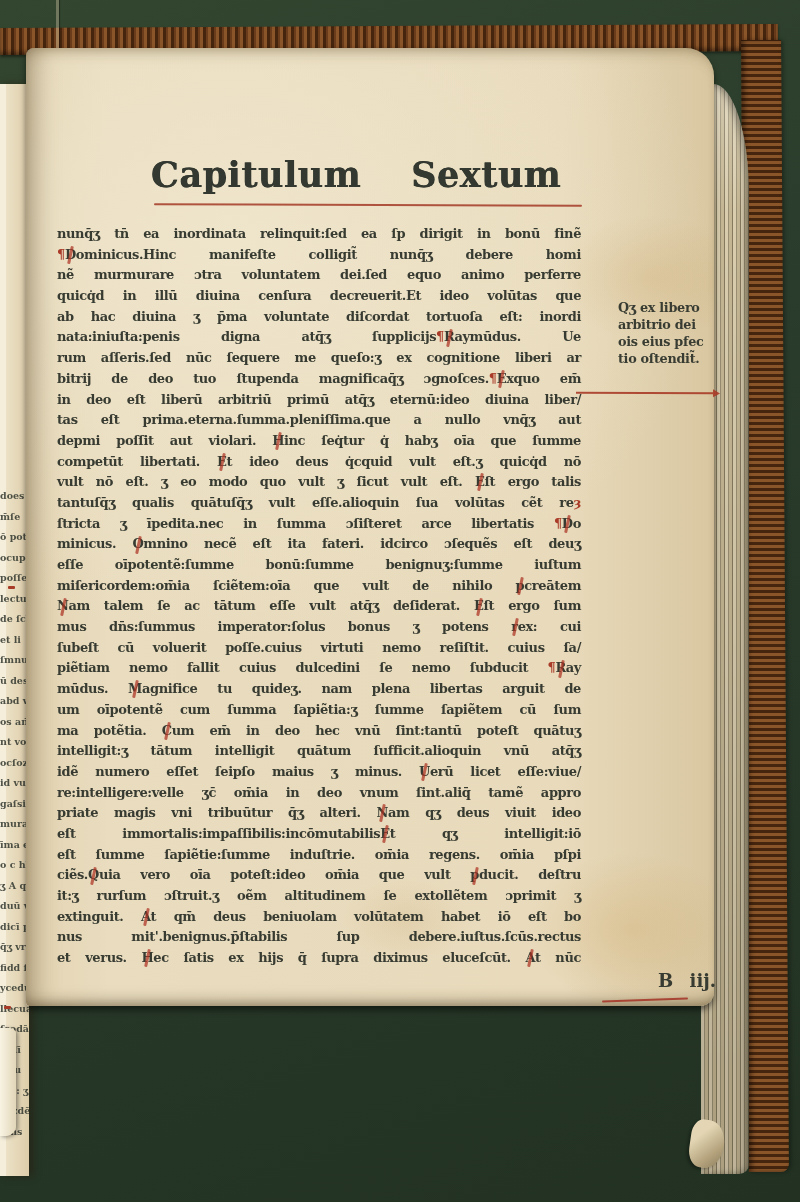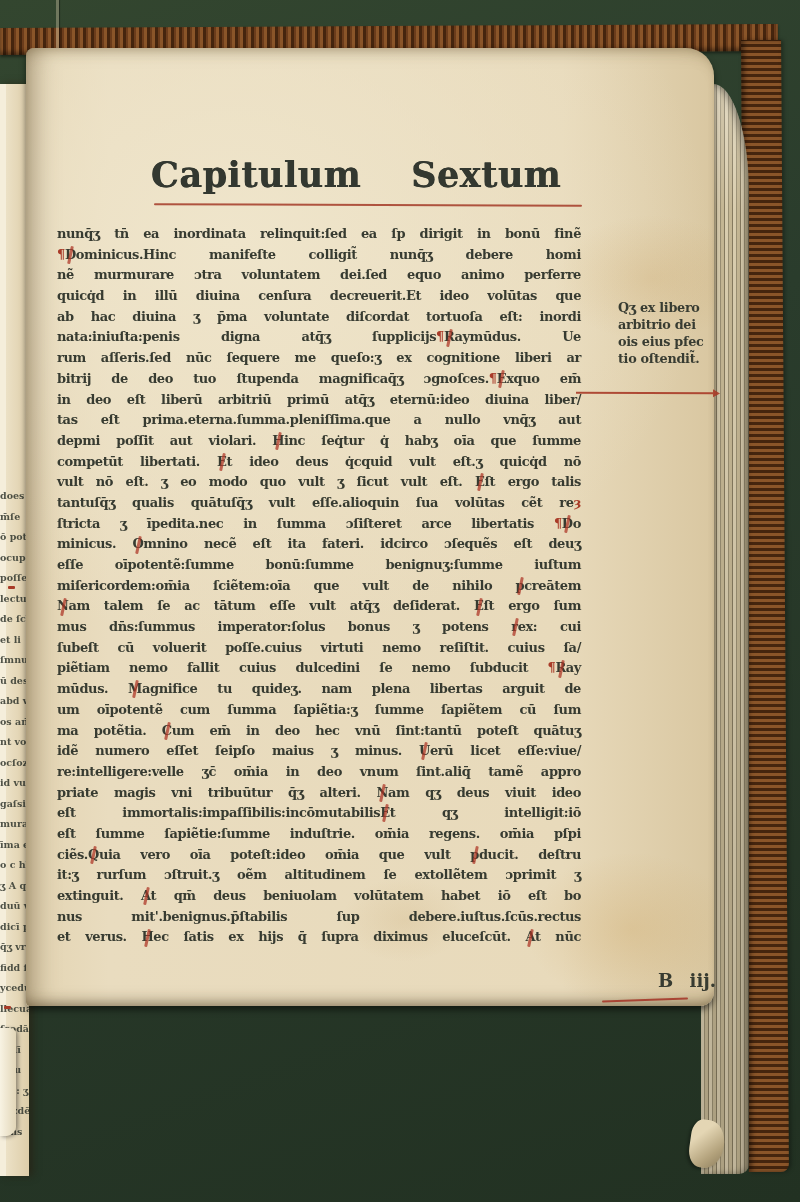--- a/index.html
+++ b/index.html
@@ -200,20 +200,21 @@
       <div class="line">minicus. <span class="rub">O</span>mnino necẽ eſt ita fateri. idcirco ɔſequẽs eſt deuʒ</div>
       <div class="line">eſſe oīpotentẽ:ſumme bonū:ſumme benignuʒ:ſumme iuſtum</div>
       <div class="line">miſericordem:om̄ia ſciẽtem:oīa que vult de nihilo <span class="rub">p</span>creātem</div>
       <div class="line"><span class="rub">N</span>am talem ſe ac tātum eſſe vult atq̄ʒ deſiderat. <span class="rub">E</span>ſt ergo ſum</div>
       <div class="line">mus dn̄s:ſummus imperator:ſolus bonus ʒ potens <span class="rub">r</span>ex: cui</div>
       <div class="line">ſubeſt cū voluerit poſſe.cuius virtuti nemo reſiſtit. cuius ſa/</div>
       <div class="line">piẽtiam nemo fallit cuius dulcedini ſe nemo ſubducit <span class="red">¶</span><span class="rub">R</span>ay</div>
       <div class="line">mūdus. <span class="rub">M</span>agnifice tu quideʒ. nam plena libertas arguit de</div>
       <div class="line">um oīpotentẽ cum ſumma ſapiẽtia:ʒ ſumme ſapiẽtem cū ſum</div>
       <div class="line">ma potẽtia. <span class="rub">C</span>um em̄ in deo hec vnū ſint:tantū poteſt quātuʒ</div>
+      <div class="line">intelligit:ʒ tātum intelligit quātum ſufficit.alioquin vnū atq̄ʒ</div>
       <div class="line">idẽ numero eſſet ſeipſo maius ʒ minus. <span class="rub">U</span>erū licet eſſe:viue/</div>
       <div class="line">re:intelligere:velle ʒc̄ om̄ia in deo vnum ſint.aliq̄ tamẽ appro</div>
       <div class="line">priate magis vni tribuūtur q̄ʒ alteri. <span class="rub">N</span>am qʒ deus viuit ideo</div>
       <div class="line">eſt immortalis:impaſſibilis:incōmutabilis<span class="rub">E</span>t qʒ intelligit:iō</div>
       <div class="line">eſt ſumme ſapiẽtie:ſumme induſtrie. om̄ia regens. om̄ia pſpi</div>
       <div class="line">ciẽs.<span class="rub">Q</span>uia vero oīa poteſt:ideo om̄ia que vult <span class="rub">p</span>ducit. deſtru</div>
       <div class="line">it:ʒ rurſum ɔſtruit.ʒ oẽm altitudinem ſe extollẽtem ɔprimit ʒ</div>
       <div class="line">extinguit. <span class="rub">A</span>t qm̄ deus beniuolam volūtatem habet iō eſt bo</div>
       <div class="line">nus mit'.benignus.p̄ſtabilis ſup debere.iuſtus.ſcūs.rectus</div>
       <div class="line">et verus. <span class="rub">H</span>ec ſatis ex hijs q̄ ſupra diximus eluceſcūt. <span class="rub">A</span>t nūc</div>

